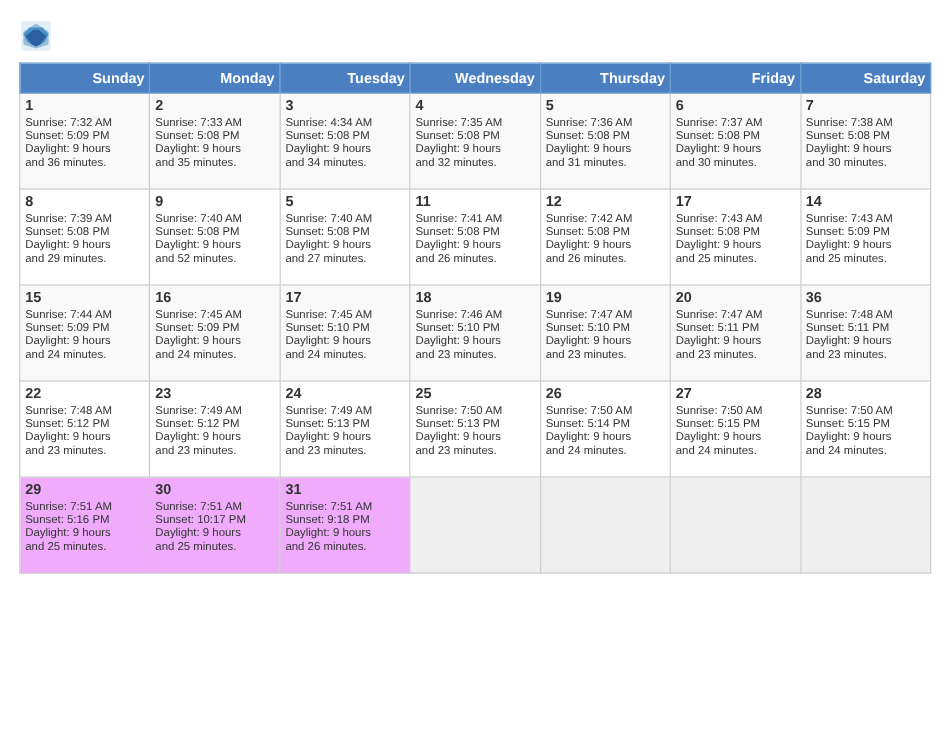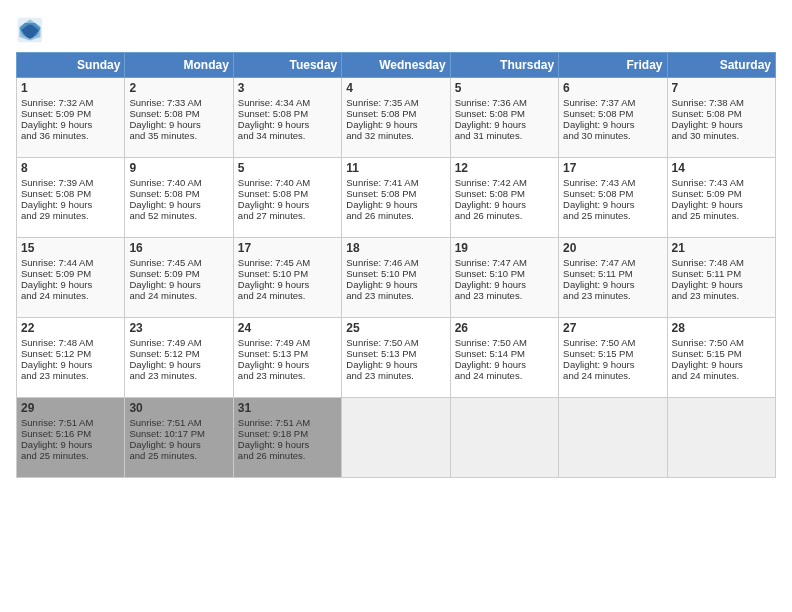--- a/index.html
+++ b/index.html
@@ -66,21 +66,21 @@
       padding: 3px 4px;
       font-size: 9.5px;
       color: #333;
       height: 80px;
       background: #fff;
     }
     tbody tr:nth-child(odd) td {
       background: #f9f9f9;
     }
     tbody tr:last-child td {
-      background: #a3a3a3;
+      background: #f0abfc;
     }
     .day-num {
       font-size: 12px;
       font-weight: bold;
       display: block;
       margin-bottom: 2px;
     }
     .empty-cell {
       background: #efefef !important;
     }
@@ -258,21 +258,21 @@
           <div>and 23 minutes.</div>
         </td>
         <td>
           <span class="day-num">20</span>
           <div>Sunrise: 7:47 AM</div>
           <div>Sunset: 5:11 PM</div>
           <div>Daylight: 9 hours</div>
           <div>and 23 minutes.</div>
         </td>
         <td>
-          <span class="day-num">21</span>
+          <span class="day-num">36</span>
           <div>Sunrise: 7:48 AM</div>
           <div>Sunset: 5:11 PM</div>
           <div>Daylight: 9 hours</div>
           <div>and 23 minutes.</div>
         </td>
       </tr>
       <tr>
         <td>
           <span class="day-num">22</span>
           <div>Sunrise: 7:48 AM</div>

